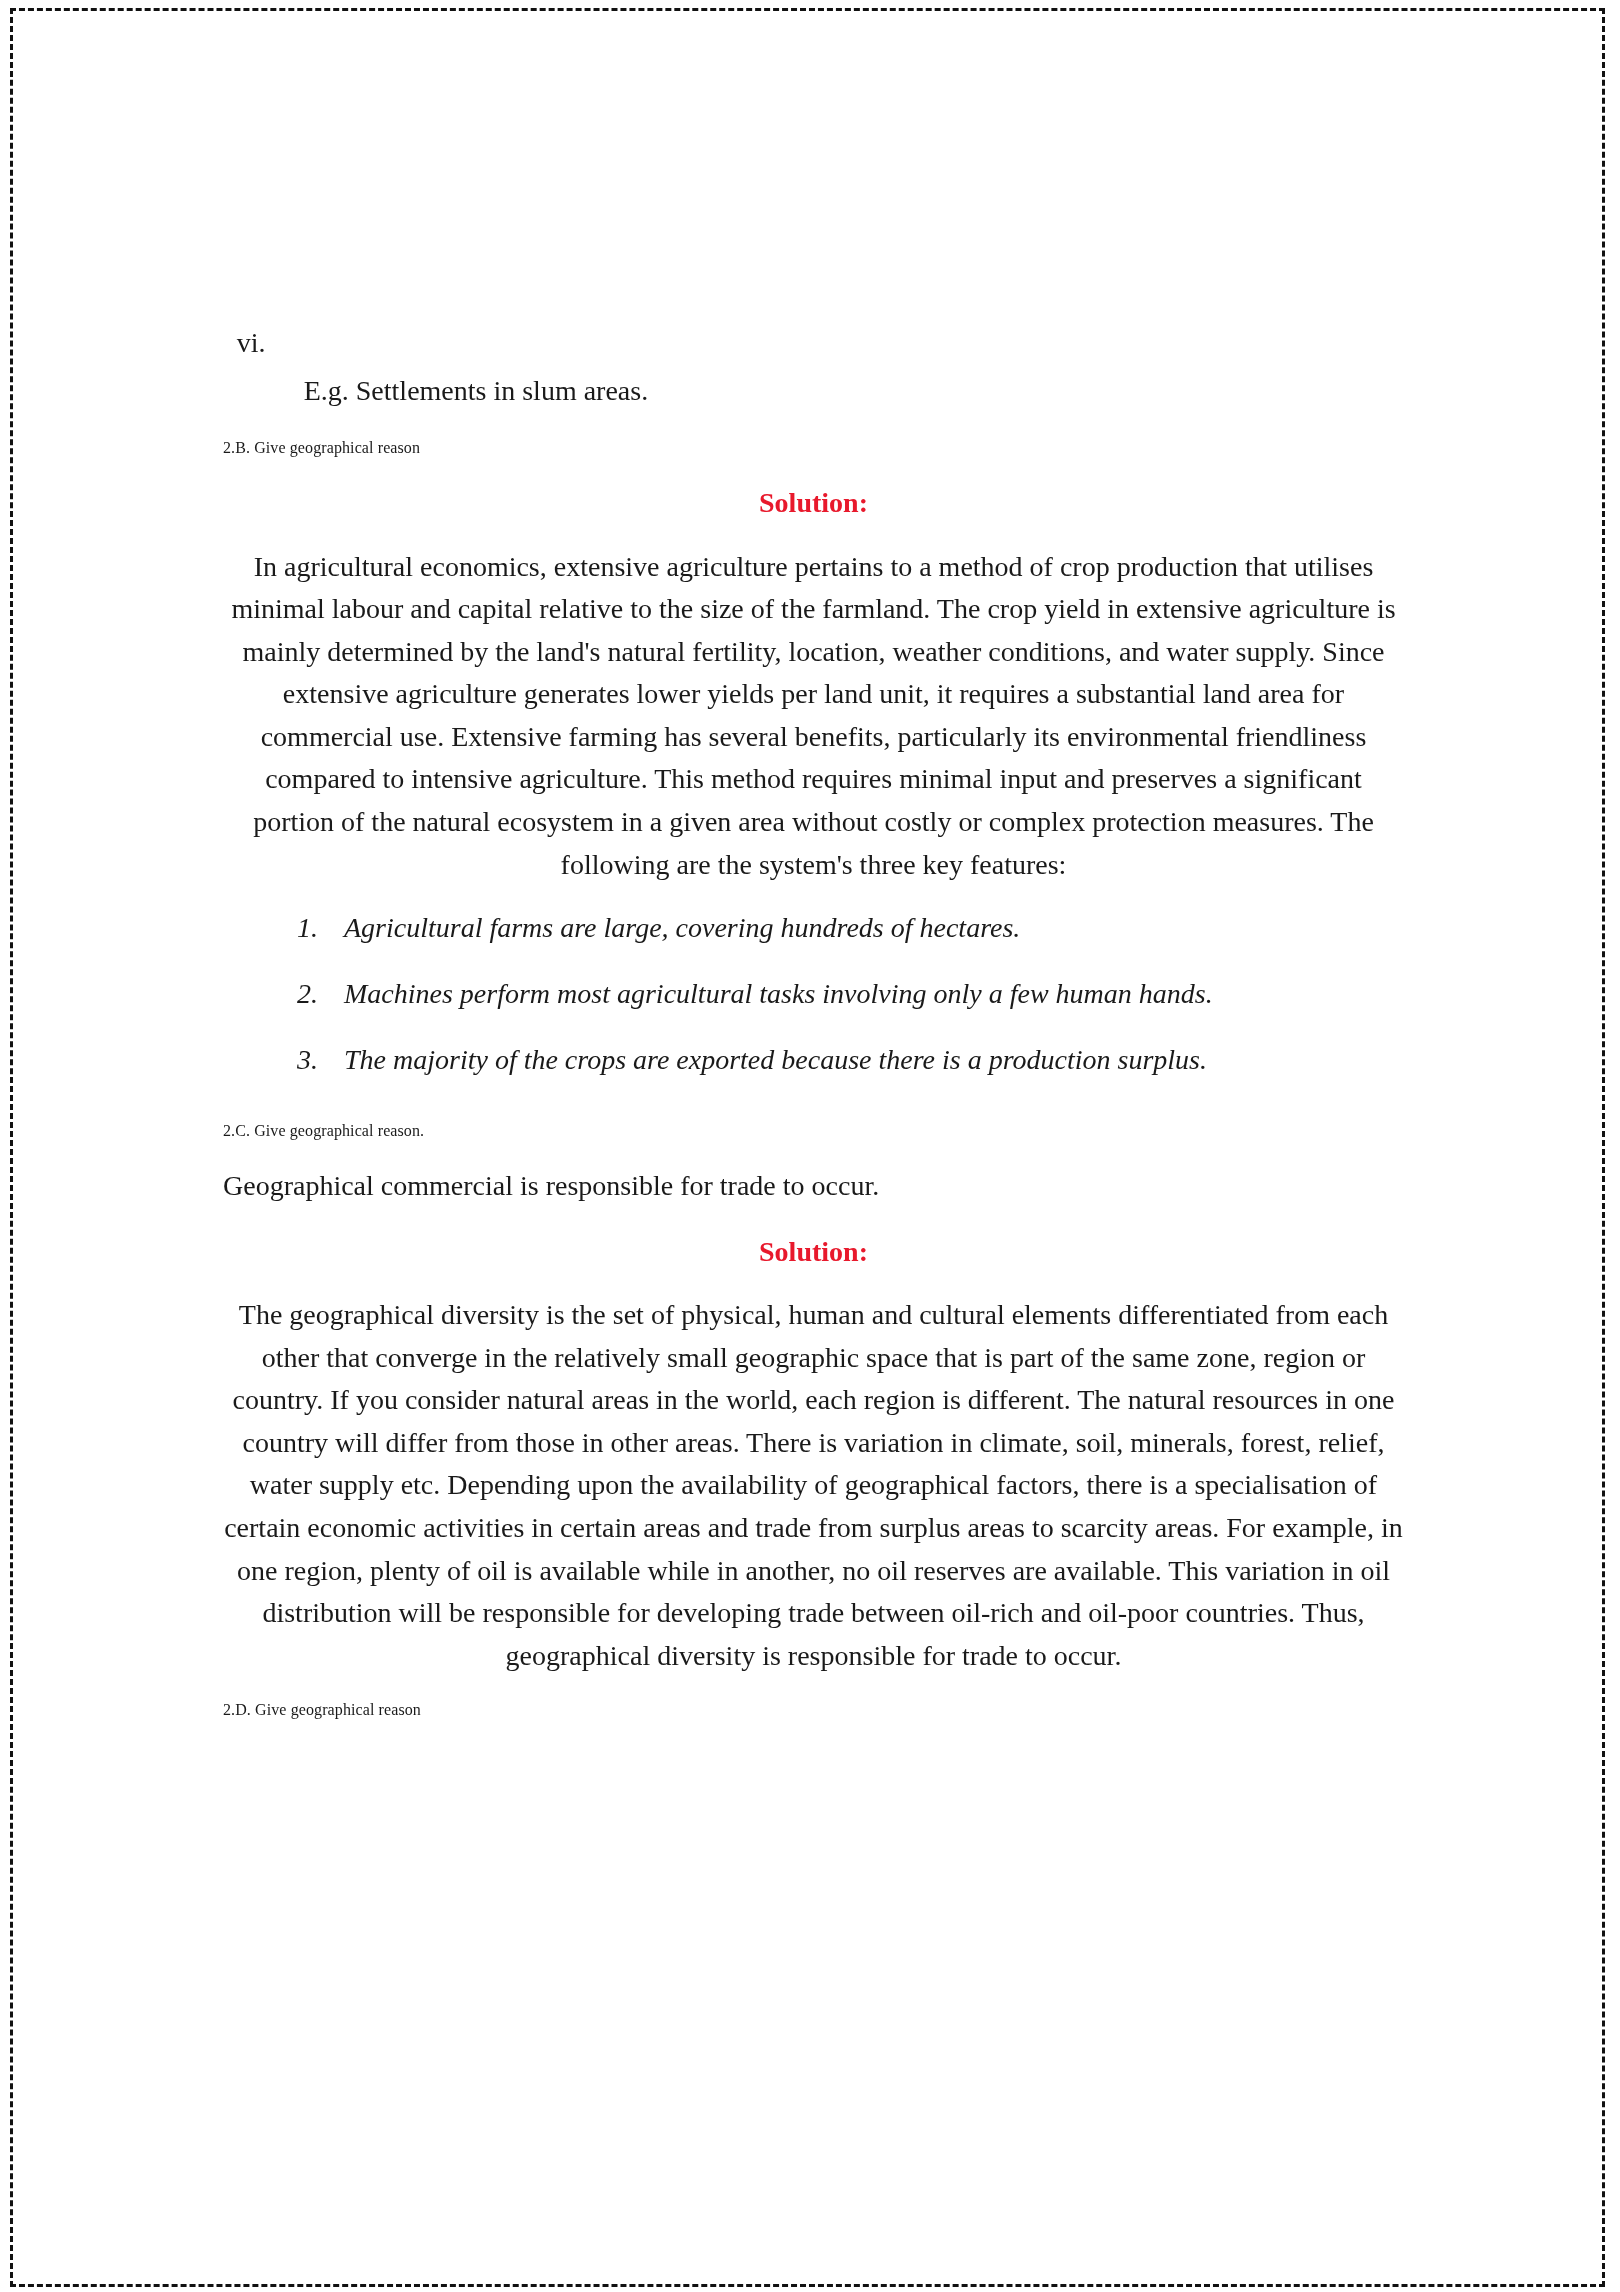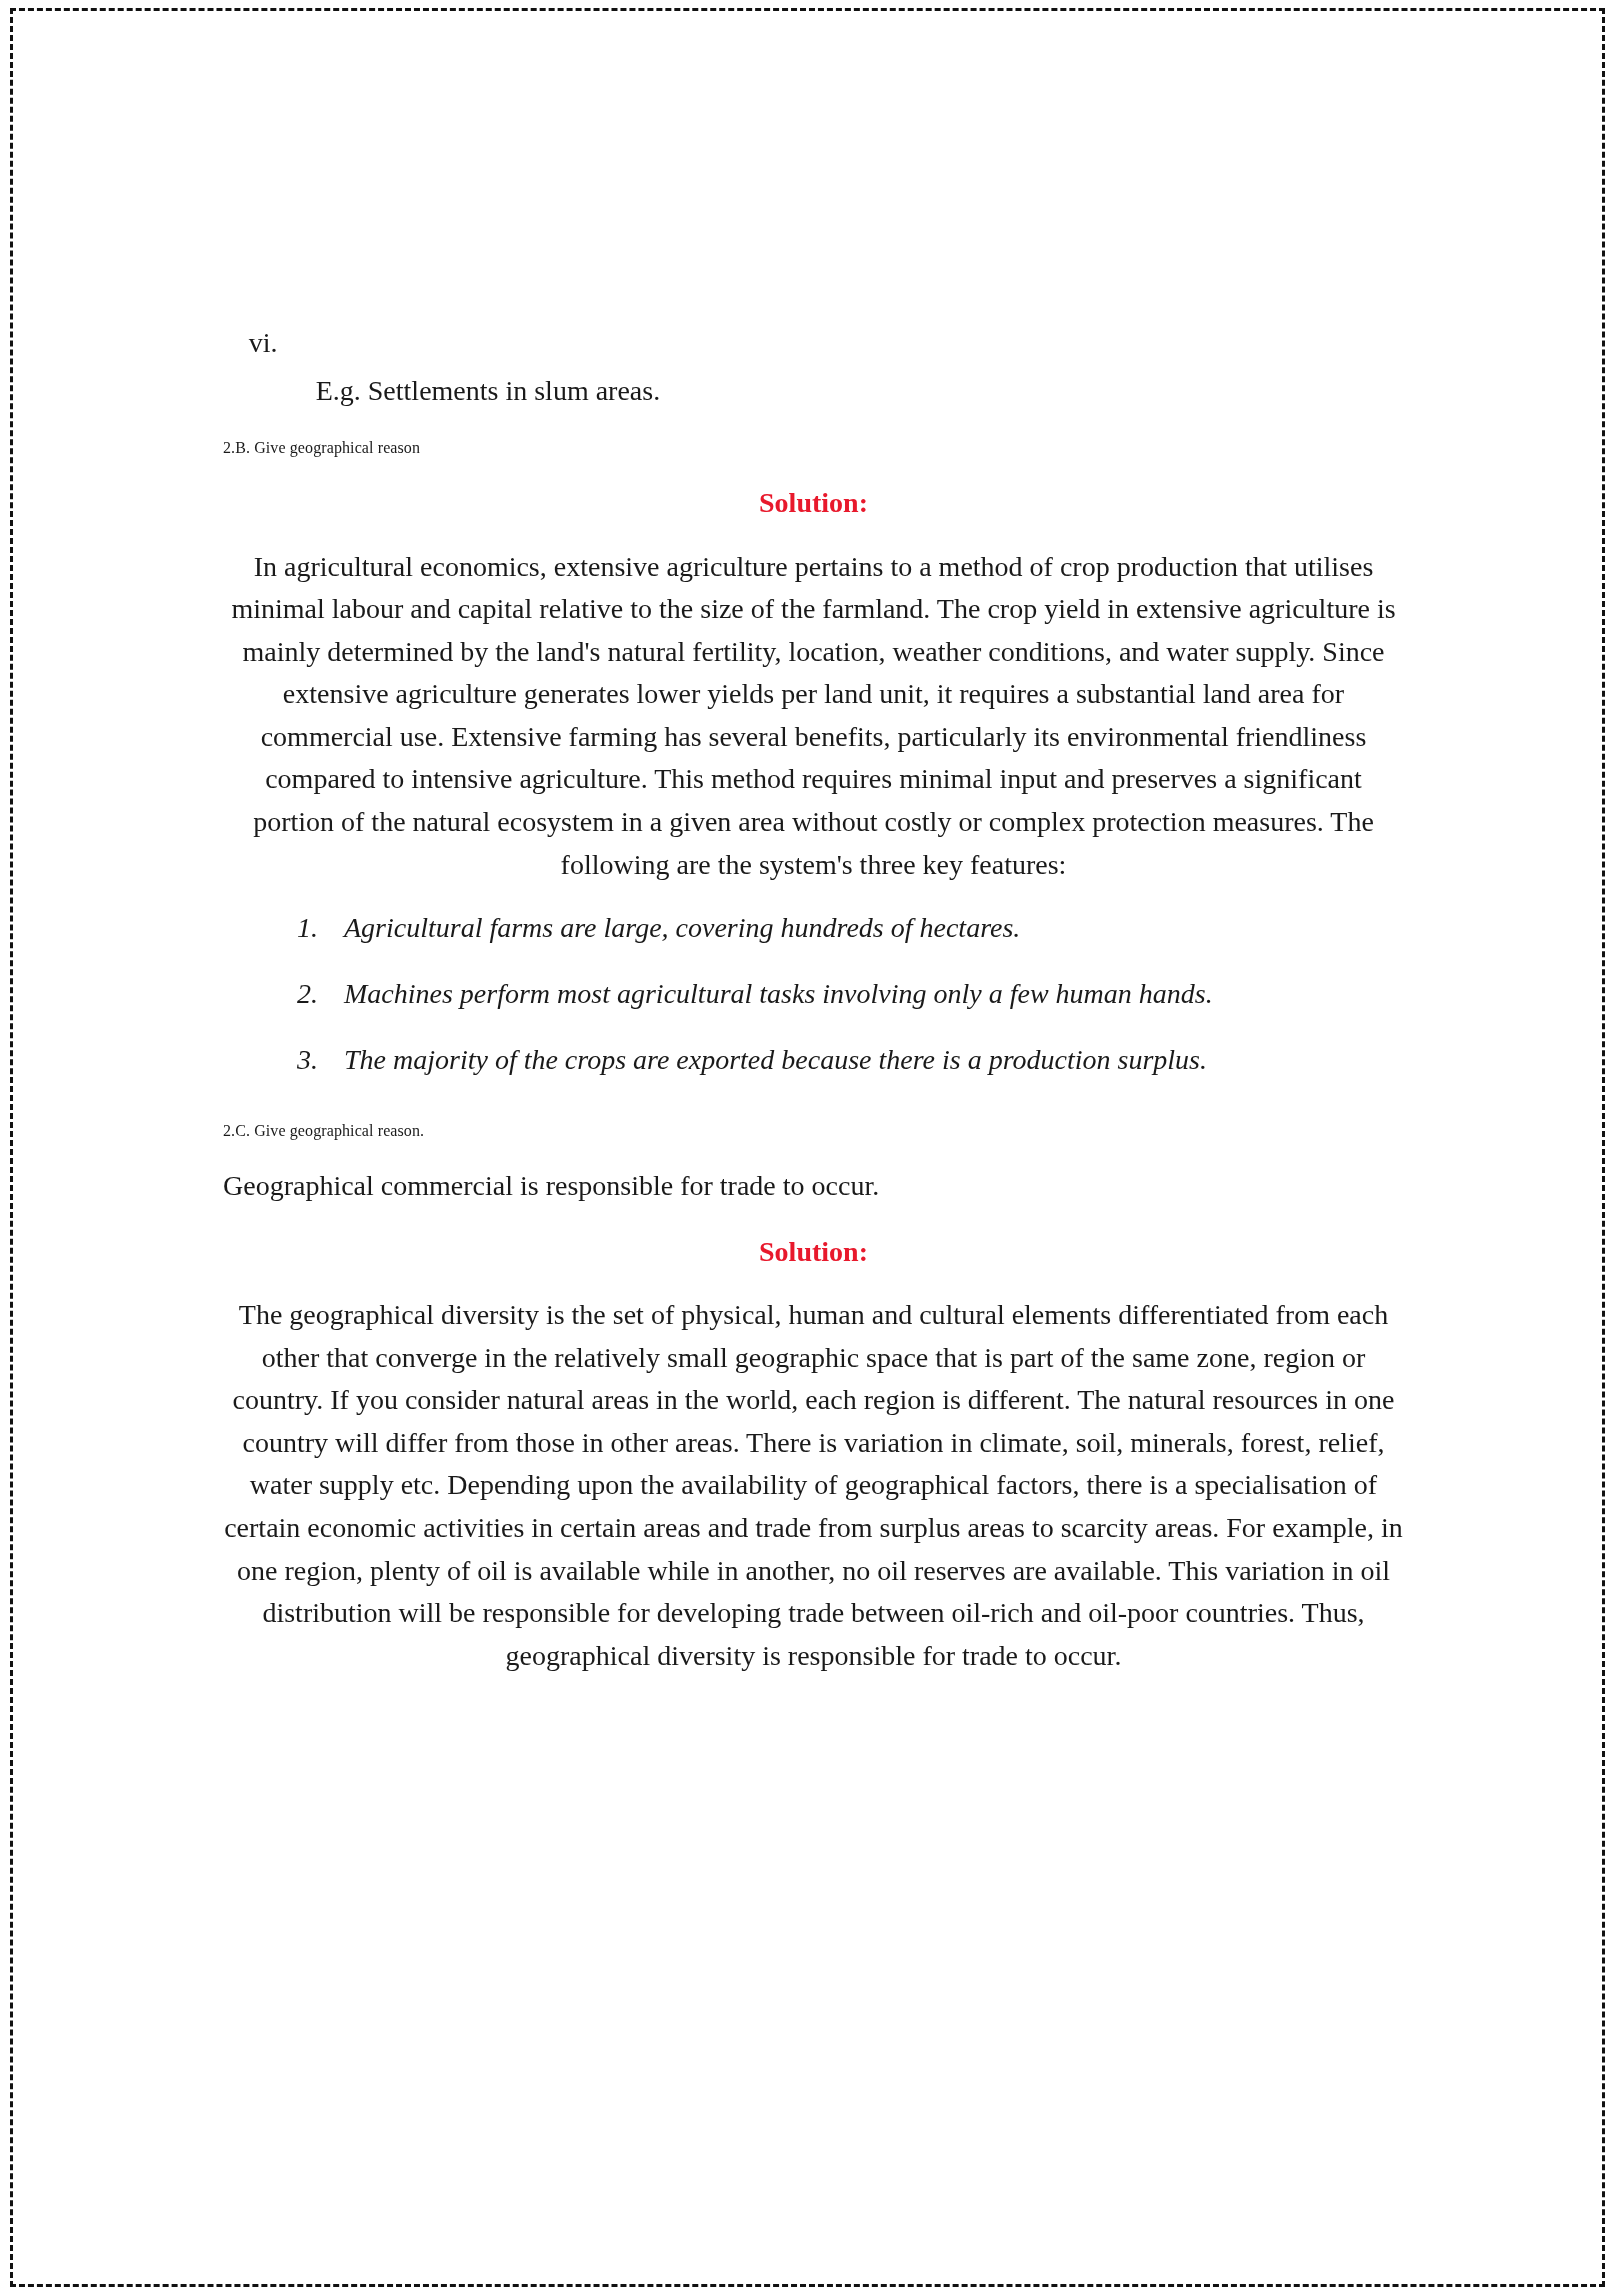--- a/index.html
+++ b/index.html
@@ -39,21 +39,20 @@
   .roman-item {
     display: flex;
     font-size: 28px;
     line-height: 1.45;
     margin: 0 0 25.5px 0;
     padding-left: 13.7px;
   }
   .roman-item .marker {
     width: 67px;
     flex: 0 0 67px;
-    margin-left: 12px;
   }
   .roman-item .rtext {
     flex: 1 1 auto;
     margin-top: 48px;
   }
 
   h2.sec-heading {
     font-size: 16px;
     font-weight: normal;
     line-height: 1.4;
@@ -137,16 +136,17 @@
   <div class="gap-after-list"></div>
 
   <h2 class="sec-heading">2.C. Give geographical reason.</h2>
 
   <p class="q-line">Geographical commercial is responsible for trade to occur.</p>
 
   <p class="solution-label" style="color:#e8192c;">Solution:</p>
 
   <p class="body-par">The geographical diversity is the set of physical, human and cultural elements differentiated from each other that converge in the relatively small geographic space that is part of the same zone, region or country. If you consider natural areas in the world, each region is different. The natural resources in one country will differ from those in other areas. There is variation in climate, soil, minerals, forest, relief, water supply etc. Depending upon the availability of geographical factors, there is a specialisation of certain economic activities in certain areas and trade from surplus areas to scarcity areas. For example, in one region, plenty of oil is available while in another, no oil reserves are available. This variation in oil distribution will be responsible for developing trade between oil-rich and oil-poor countries. Thus, geographical diversity is responsible for trade to occur.</p>
 
+  <h2 class="sec-heading">2.D. Give geographical reason</h2>
 
 
 </div>
 
 
 </body></html>

